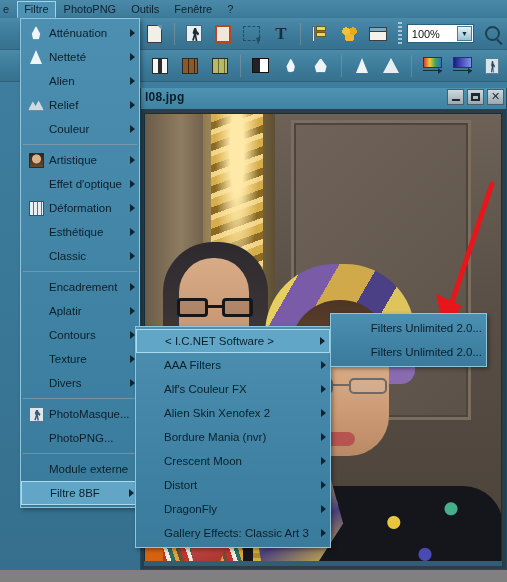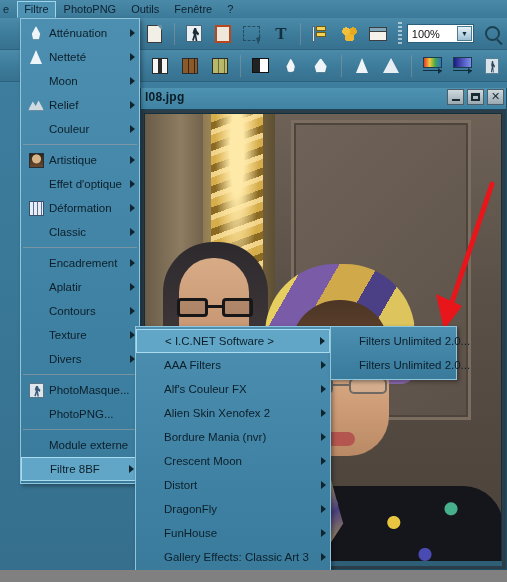--- a/index.html
+++ b/index.html
@@ -356,21 +356,21 @@
     margin-left: 8px;
   }
   .menu-sep {
     height: 1px; margin: 3px 2px;
     background: rgba(255,255,255,.45);
     border-bottom: 1px solid rgba(0,0,0,.2);
   }
 
   #menu-filtre { left: 20px; top: 18px; width: 120px; }
   #menu-8bf    { left: 135px; top: 326px; width: 196px; }
-  #menu-icnet  { left: 330px; top: 326px; width: 127px; text-align: right; }
+  #menu-icnet  { left: 330px; top: 313px; width: 157px; text-align: right; }
 
   
   .mg-drop { width:11px;height:14px;background:#eef5f8;border:1px solid #44687c;
      clip-path: polygon(50% 0%, 88% 55%, 76% 96%, 24% 96%, 12% 55%); }
   .mg-cone { width:0;height:0;border-left:6px solid transparent;border-right:6px solid transparent;border-bottom:14px solid #eef5f8; }
   .mg-mount { width:16px;height:11px;background:#cfd9e0;border:1px solid #4a6b7d;
      clip-path: polygon(0 100%, 30% 18%, 48% 60%, 66% 8%, 100% 100%); }
   .mg-photo { width:15px;height:15px;background:#6b4a2e;border:1px solid #23303a;
      background-image: radial-gradient(circle at 50% 38%, #d8b48a 0 4px, transparent 5px),
                        linear-gradient(180deg,#2f2418,#6b4a2e); }
@@ -564,21 +564,21 @@
     <div class="menu-item">
       <span class="mi-icon">
           <span class="mg-cone"></span>
         </span>
       <span class="mi-label">Netteté</span>
       <span class="mi-arrow"></span>
     </div>
 
     <div class="menu-item">
       <span class="mi-icon"></span>
-      <span class="mi-label">Moon</span>
+      <span class="mi-label">Alien</span>
       <span class="mi-arrow"></span>
     </div>
 
     <div class="menu-item">
       <span class="mi-icon">
           <span class="mg-mount"></span>
         </span>
       <span class="mi-label">Relief</span>
       <span class="mi-arrow"></span>
     </div>
@@ -606,20 +606,25 @@
     </div>
 
     <div class="menu-item">
       <span class="mi-icon">
           <span class="mg-grid"></span>
         </span>
       <span class="mi-label">Déformation</span>
       <span class="mi-arrow"></span>
     </div>
 
+    <div class="menu-item">
+      <span class="mi-icon"></span>
+      <span class="mi-label">Esthétique</span>
+      <span class="mi-arrow"></span>
+    </div>
 
     <div class="menu-item">
       <span class="mi-icon"></span>
       <span class="mi-label">Classic</span>
       <span class="mi-arrow"></span>
     </div>
 
     <div class="menu-sep"></div>
 
     <div class="menu-item">
@@ -717,25 +722,20 @@
       <span class="mi-label">Distort</span>
       <span class="mi-arrow"></span>
     </div>
     <div class="menu-item">
       <span class="mi-icon"></span>
       <span class="mi-label">DragonFly</span>
       <span class="mi-arrow"></span>
     </div>
     <div class="menu-item">
       <span class="mi-icon"></span>
-      <span class="mi-label">FunHouse</span>
-      <span class="mi-arrow"></span>
-    </div>
-    <div class="menu-item">
-      <span class="mi-icon"></span>
       <span class="mi-label">Gallery Effects: Classic Art 3</span>
       <span class="mi-arrow"></span>
     </div>
 
   </div>
 
   <div class="menu" id="menu-icnet">
     <div class="menu-item">
       <span class="mi-icon"></span>
       <span class="mi-label">Filters Unlimited 2.0...</span>

